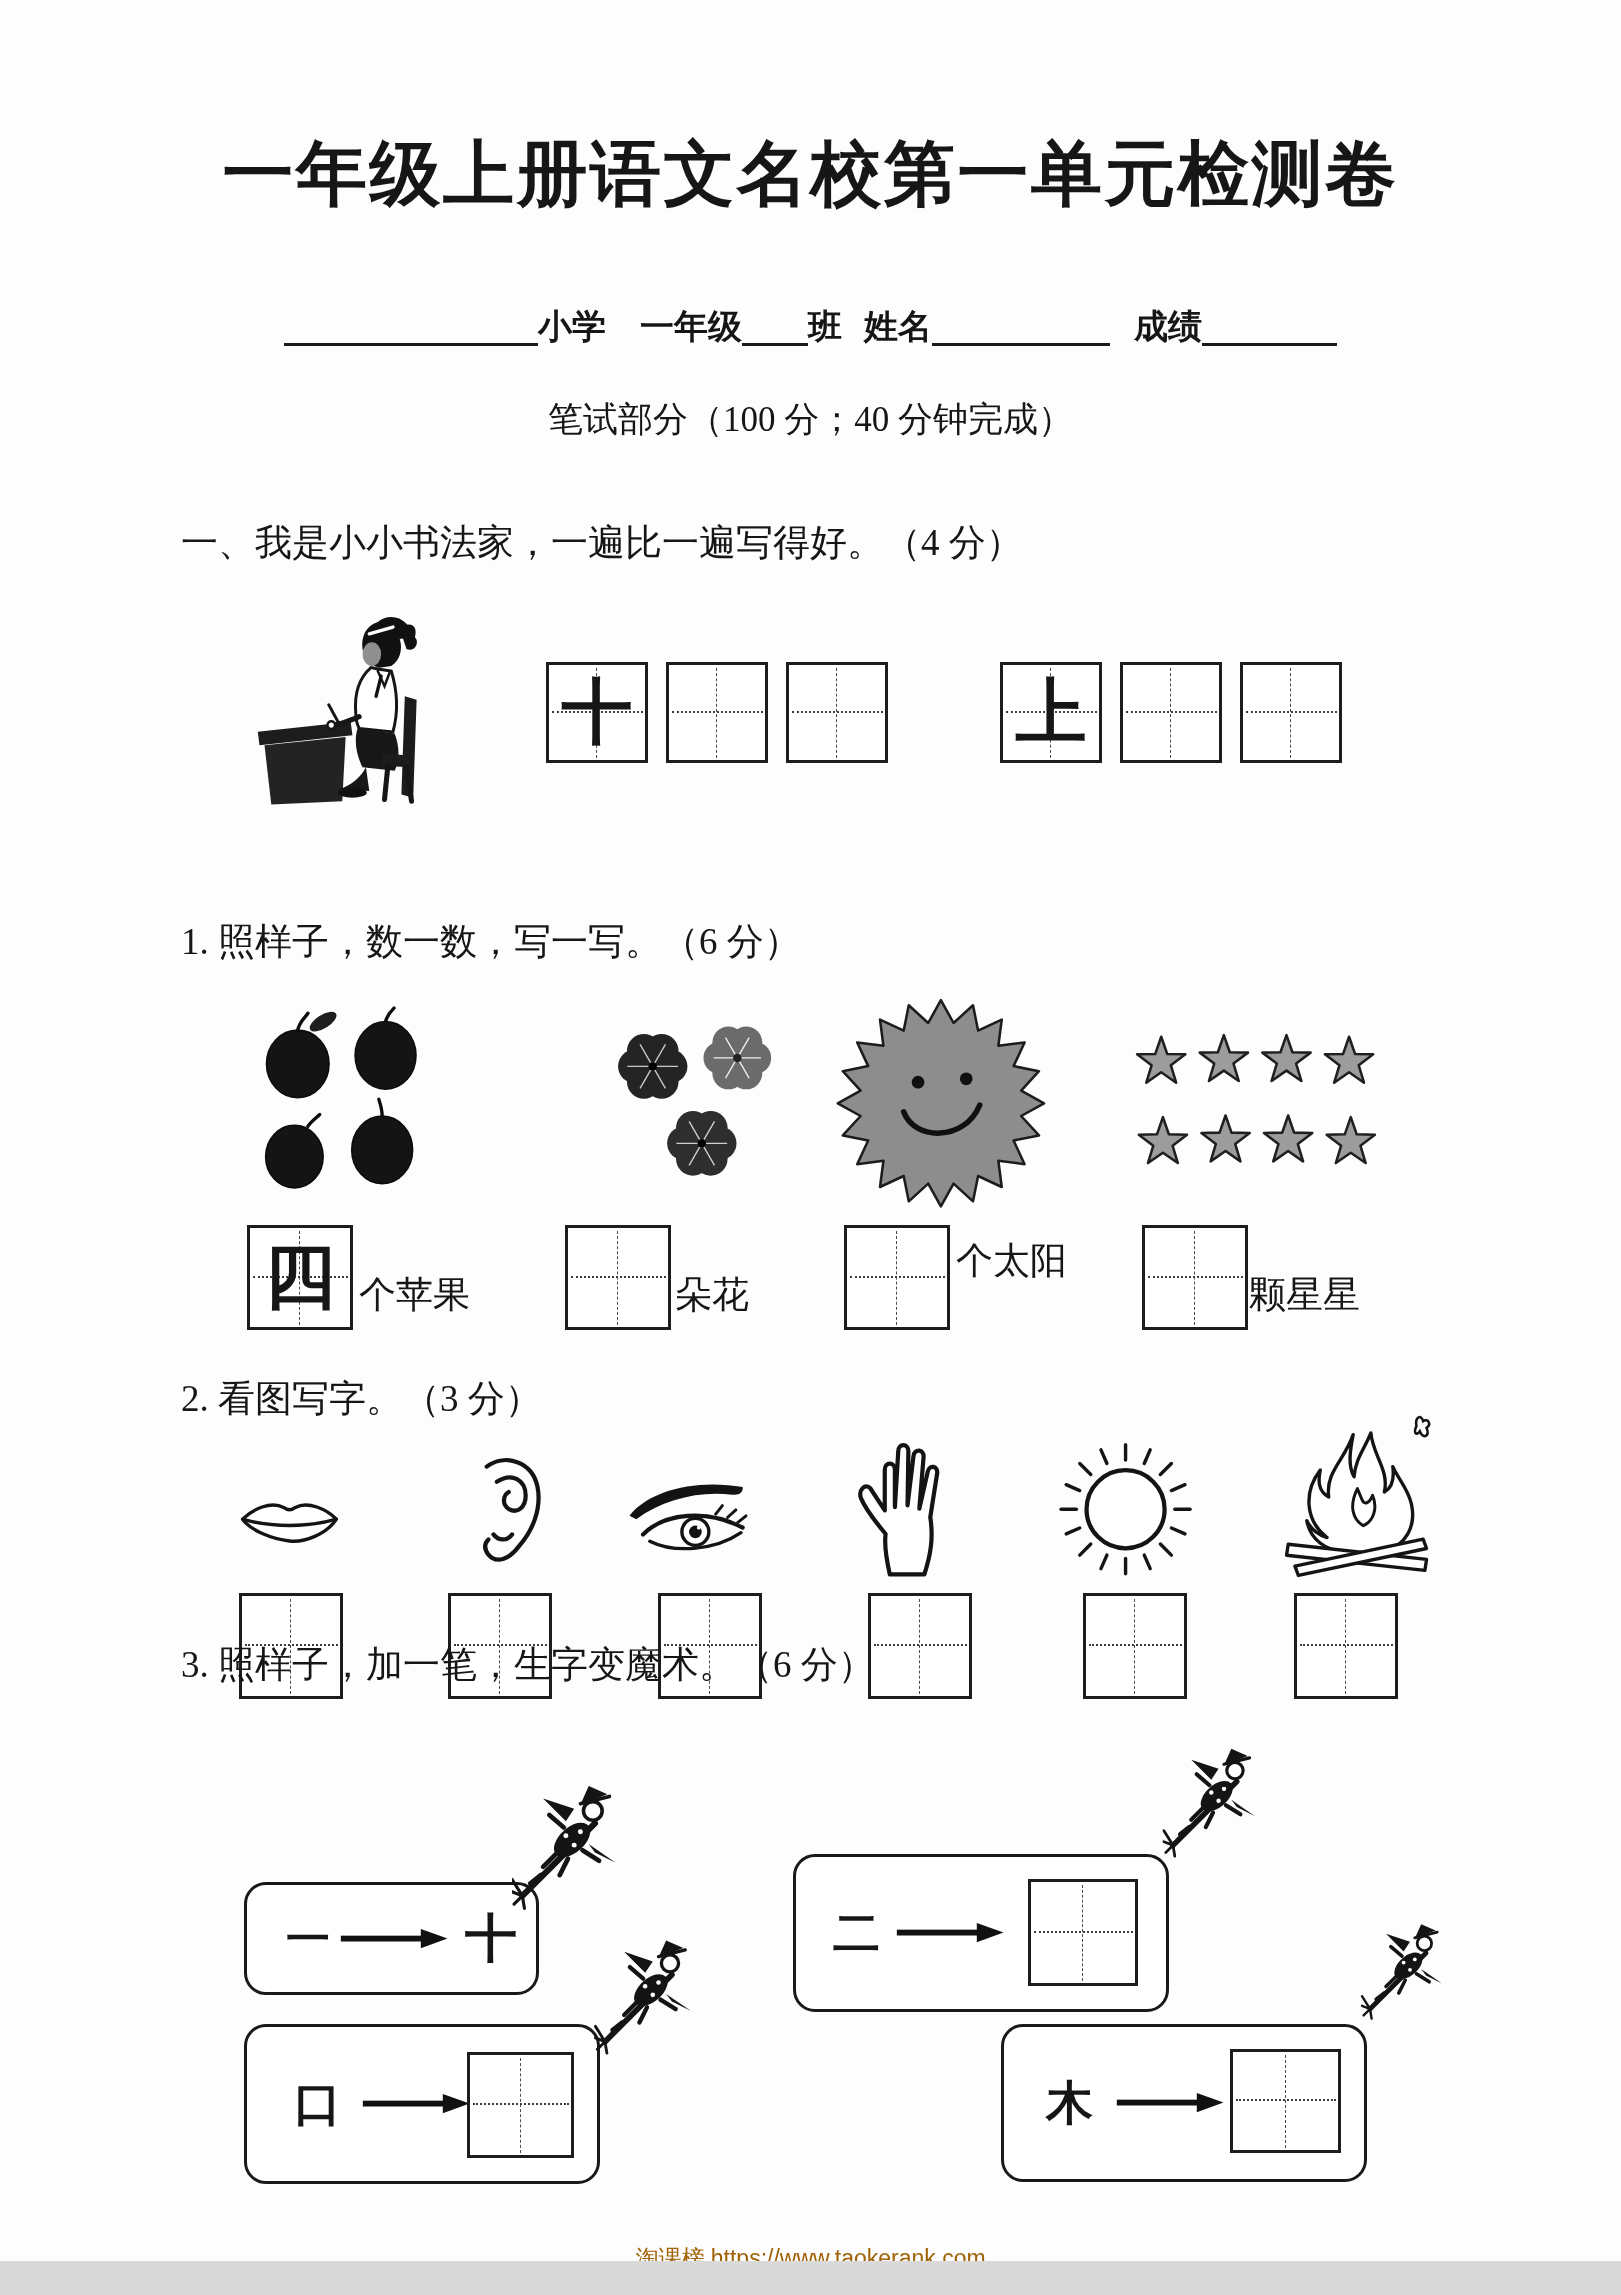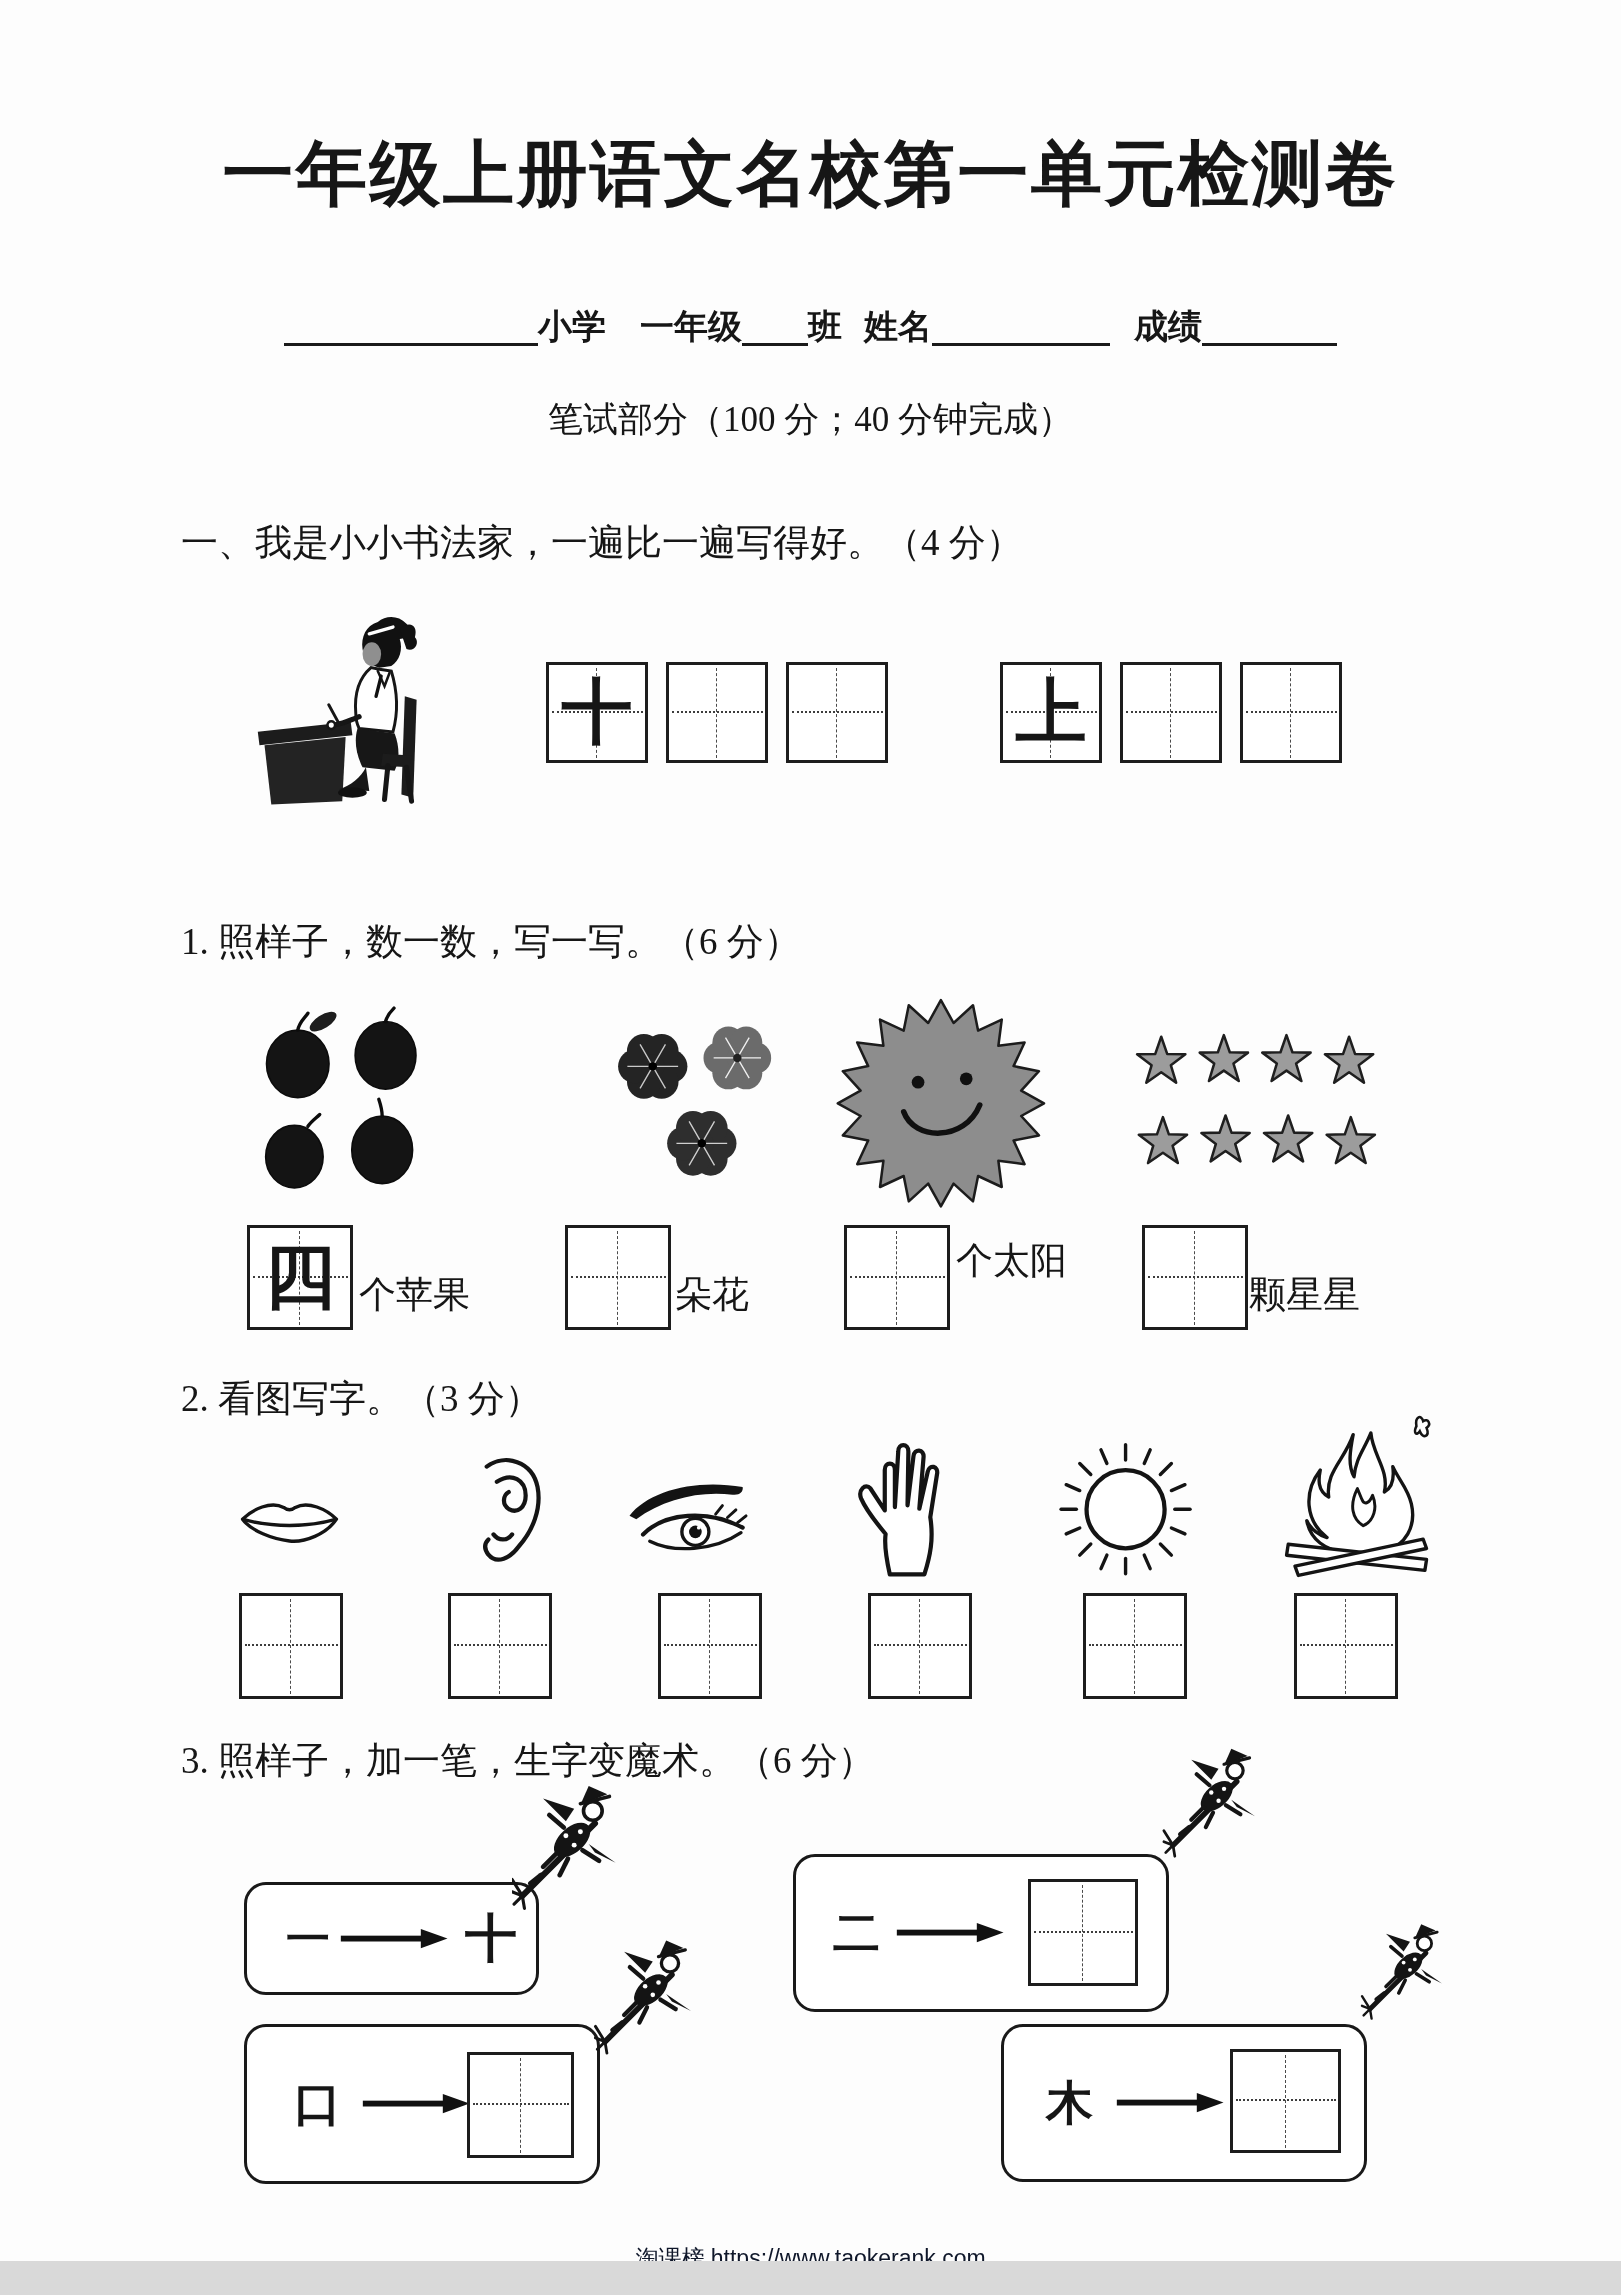--- a/index.html
+++ b/index.html
@@ -19,21 +19,21 @@
   
   .tzg{position:absolute;width:96px;height:95px;border:3.4px solid #1d1d1d;background:#fff;box-sizing:content-box;}
   .tzg::before{content:"";position:absolute;top:2.5px;bottom:2.5px;left:50%;margin-left:-0.8px;border-left:1.7px dashed #4a4a4a;}
   .tzg::after{content:"";position:absolute;left:2.5px;right:2.5px;top:50%;margin-top:-1.7px;border-top:2.5px dotted #3d3d3d;}
   .tzg-char{position:absolute;left:0;top:0;right:0;bottom:0;display:flex;align-items:center;justify-content:center;
             font-size:71px;font-weight:bold;z-index:2;font-family:"Liberation Serif","DejaVu Serif",serif;}
   .anslabel{position:absolute;font-size:37px;white-space:nowrap;}
   .magic-card{position:absolute;border:3.4px solid #191919;border-radius:22px;background:#fff;}
   .mchar{position:absolute;top:50%;transform:translateY(-50%);font-size:47px;font-weight:bold;}
   .arrow{position:absolute;top:50%;transform:translateY(-50%);}
-  .footer{position:absolute;top:2243px;left:0;width:100%;text-align:center;font-size:23px;color:#0f172a;
+  .footer{position:absolute;top:2243px;left:0;width:100%;text-align:center;font-size:23px;color:#a16207;
           font-family:"Liberation Sans","DejaVu Sans",sans-serif;}
 </style>
 </head>
 <body>
 
 <svg width="0" height="0" style="position:absolute" aria-hidden="true">
   <defs>
     <g id="star-shape">
       <path d="M0,-30 L7.05,-9.71 L28.53,-9.27 L11.41,3.71 L17.63,24.27 L0,12 L-17.63,24.27 L-11.41,3.71 L-28.53,-9.27 L-7.05,-9.71 Z" fill="#9c9c9c" stroke="#1f1f1f" stroke-width="3" stroke-linejoin="round"></path>
     </g>
@@ -272,21 +272,21 @@
     <path d="M26,184 L178,152 L182,163 L30,195 Z" fill="#fff" stroke="#141414" stroke-width="4" stroke-linejoin="round"></path>
   </svg>
 
   <div class="tzg" style="left:239px;top:1593px;width:98px;height:100px"></div>
   <div class="tzg" style="left:448px;top:1593px;width:98px;height:100px"></div>
   <div class="tzg" style="left:658px;top:1593px;width:98px;height:100px"></div>
   <div class="tzg" style="left:868px;top:1593px;width:98px;height:100px"></div>
   <div class="tzg" style="left:1083px;top:1593px;width:98px;height:100px"></div>
   <div class="tzg" style="left:1294px;top:1593px;width:98px;height:100px"></div>
 
-  <h3 class="qheading" style="top:1736px">3. 照样子，加一笔，生字变魔术。（6 分）</h3>
+  <h3 class="qheading" style="top:1640px">3. 照样子，加一笔，生字变魔术。（6 分）</h3>
 
   <div class="magic-card" style="left:244px;top:1882px;width:289px;height:107px">
     <span class="mchar" style="left:39px;font-size:44px">一</span>
     <svg class="arrow" style="left:93px" width="110" height="20" viewBox="0 0 130 24">
         <use href="#arrow-shape"></use>
       </svg>
     <span class="mchar" style="left:218px;font-size:52px">十</span>
   </div>
 
   <div class="magic-card" style="left:793px;top:1854px;width:370px;height:152px">

